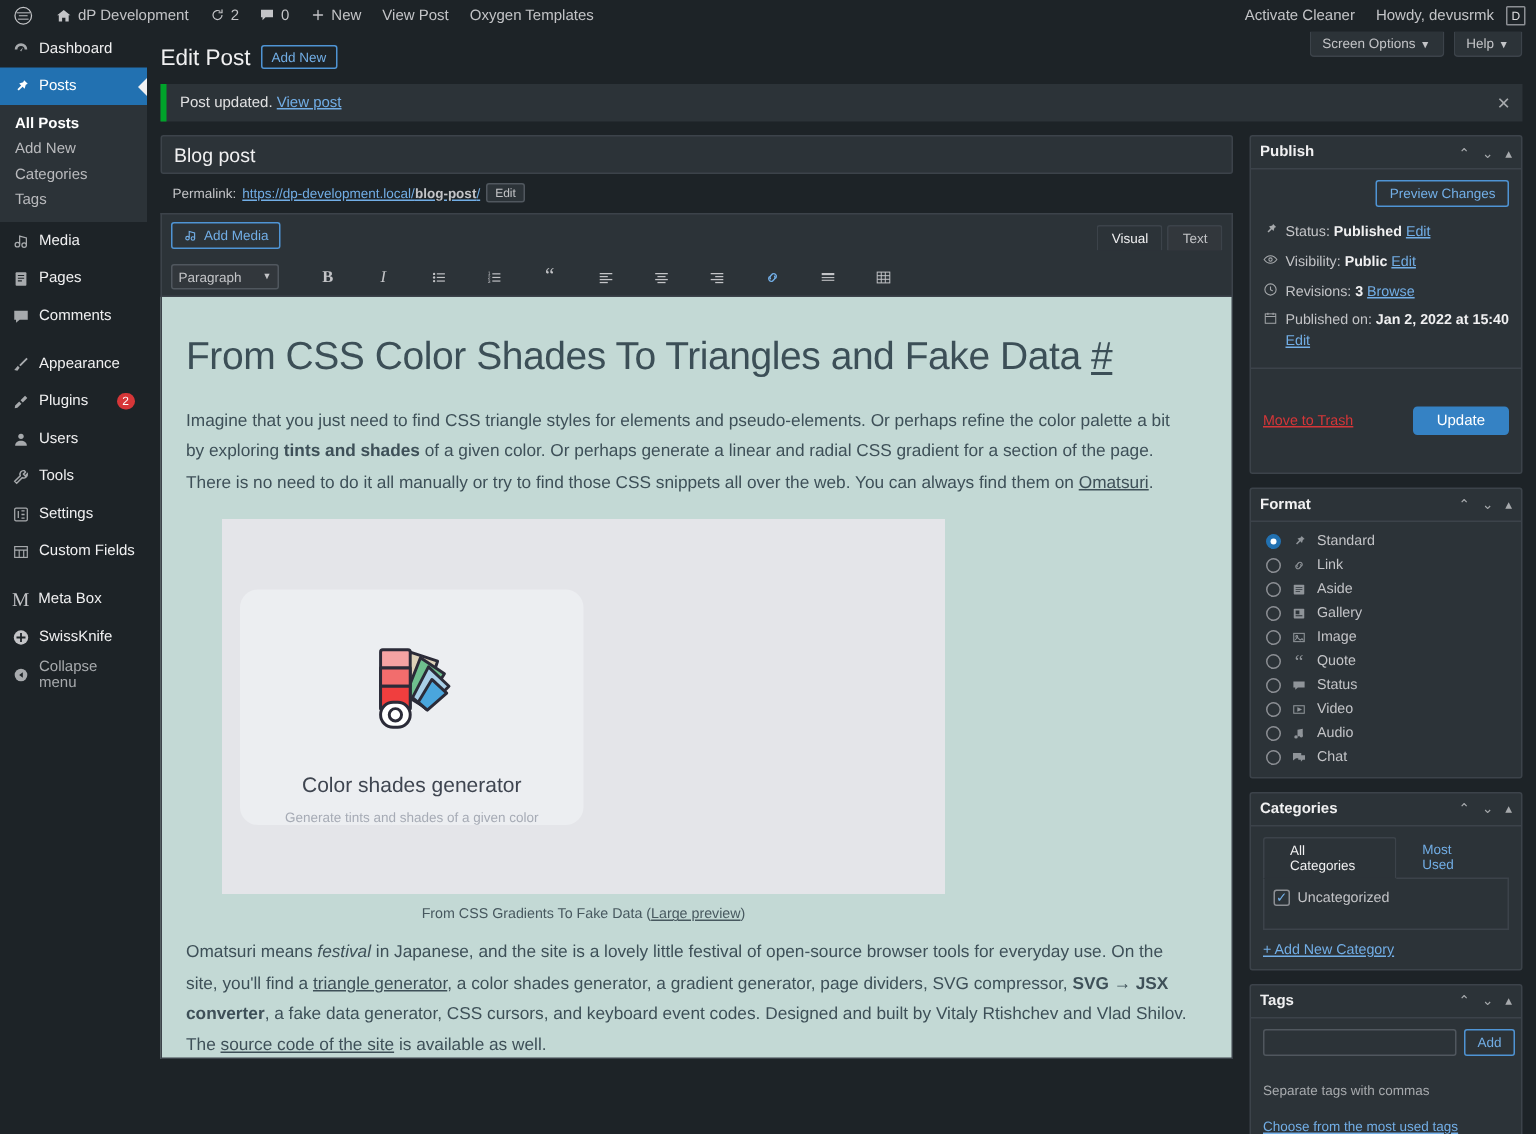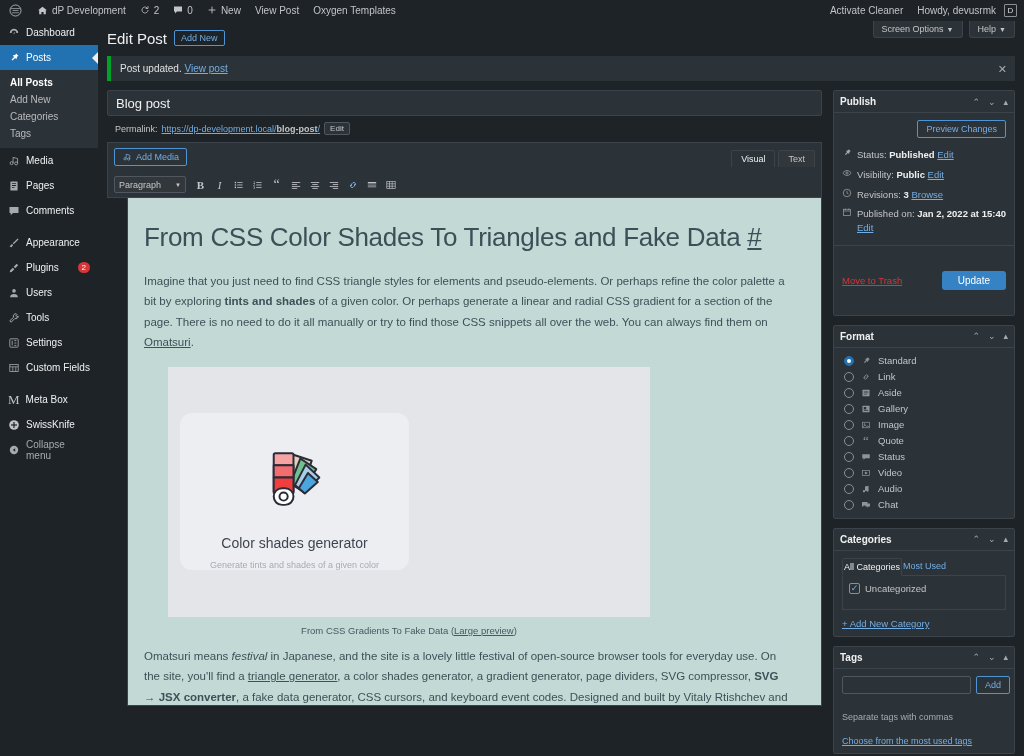--- a/index.html
+++ b/index.html
@@ -120,42 +120,41 @@
   }
   .editor-tabs { position: absolute; right: 6px; top: 7px; display: flex; gap: 3px; }
   .ed-tab {
     font-size: 9px; padding: 3px 9px; color: #c3c4c7;
     background: #32373c; border: 1px solid #3c434a; border-bottom: none;
     border-radius: 2px 2px 0 0;
   }
   .ed-tab.active { background: #2c3338; color: #f0f0f1; }
   #mce-toolbar {
     background: #2c3338; border: 1px solid #3c434a; border-top: none;
-    height: 26px; display: flex; align-items: center; gap: 0; padding: 0 6px;
+    height: 26px; display: flex; align-items: center; gap: 18px; padding: 0 6px;
   }
   .mce-select {
     display: flex; align-items: center; justify-content: space-between;
     width: 72px; height: 17px; font-size: 9px; color: #c3c4c7;
     background: #32373c; border: 1px solid #50575e; border-radius: 2px;
     padding: 0 4px; margin-right: 5px;
   }
   .mce-select .caret { font-size: 6px; }
   .mce-btn {
     width: 19px; height: 19px; display: flex; align-items: center; justify-content: center;
     color: #c3c4c7; font-size: 11px;
   }
   .mce-btn.bold { font-weight: bold; font-family: "Liberation Serif", serif; }
   .mce-btn.ital { font-style: italic; font-family: "Liberation Serif", serif; }
 
   
   #content-canvas {
     background: #c3d9d5; border: 1px solid #3c434a; border-top: none;
     height: 508px; overflow: hidden; padding: 14px 30px 0 16px;
     color: #3a4a50;
-    margin-left: 20px;
   }
   #content-canvas h2.posth {
     font-size: 26px; font-weight: normal; color: #3c4f57;
     letter-spacing: -0.3px; margin: 10px 0 18px 0;
   }
   #content-canvas h2.posth .hash { text-decoration: underline; }
   #content-canvas p {
     font-size: 11.5px; line-height: 1.78; color: #3e5058; margin-bottom: 6px;
   }
   #content-canvas p a { color: #3e5058; text-decoration: underline; }
@@ -221,21 +220,21 @@
   }
   .radio.on { border-color: #2271b1; background: #2271b1; }
   .radio.on::after {
     content: ""; width: 4px; height: 4px; background: #fff; border-radius: 50%;
   }
   .fmt-label { font-size: 9.5px; color: #c3c4c7; }
   .fmt-ic { width: 12px; display: flex; justify-content: center; color: #8f9499; }
 
   .cat-tabs { display: flex; gap: 0; border-bottom: 1px solid #3c434a; margin-bottom: 0; }
   .cat-tab {
-    font-size: 9px; padding: 3px 1px; color: #72aee6;
+    font-size: 9px; padding: 3px 17px; color: #72aee6;
   }
   .cat-tab.active {
     color: #f0f0f1; background: #2c3338;
     border: 1px solid #3c434a; border-bottom: 1px solid #2c3338;
     margin-bottom: -1px; border-radius: 2px 2px 0 0;
   }
   .cat-list {
     border: 1px solid #3c434a; border-top: none; padding: 7px 6px; height: 34px;
   }
   .cat-item { display: flex; align-items: center; gap: 5px; font-size: 9.5px; color: #c3c4c7; }

